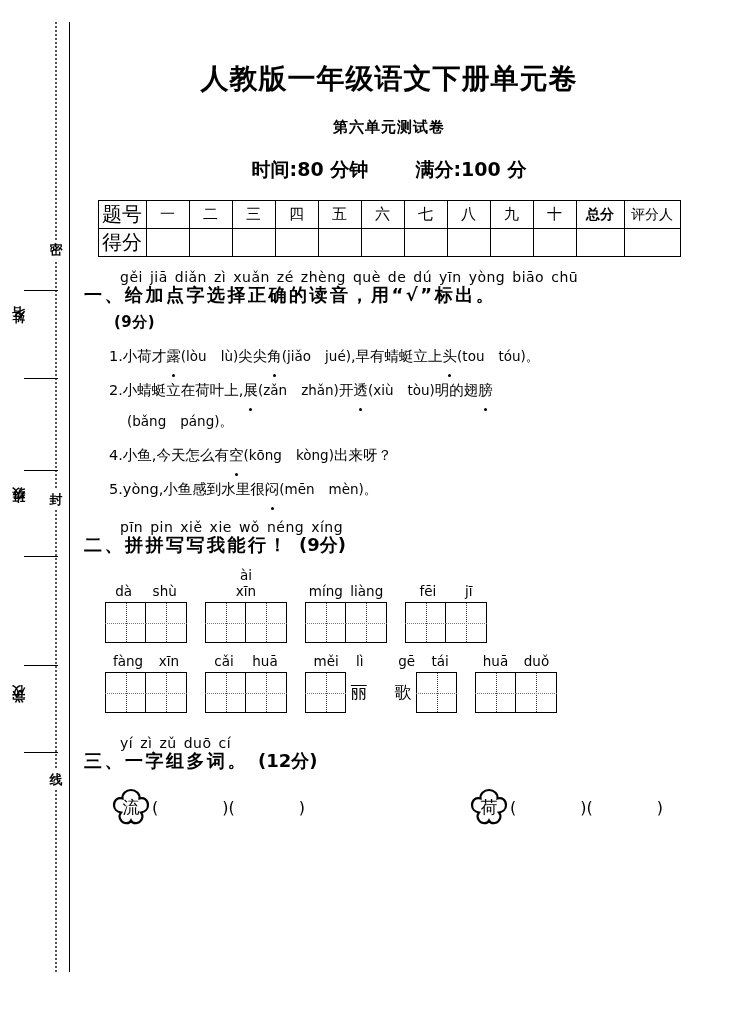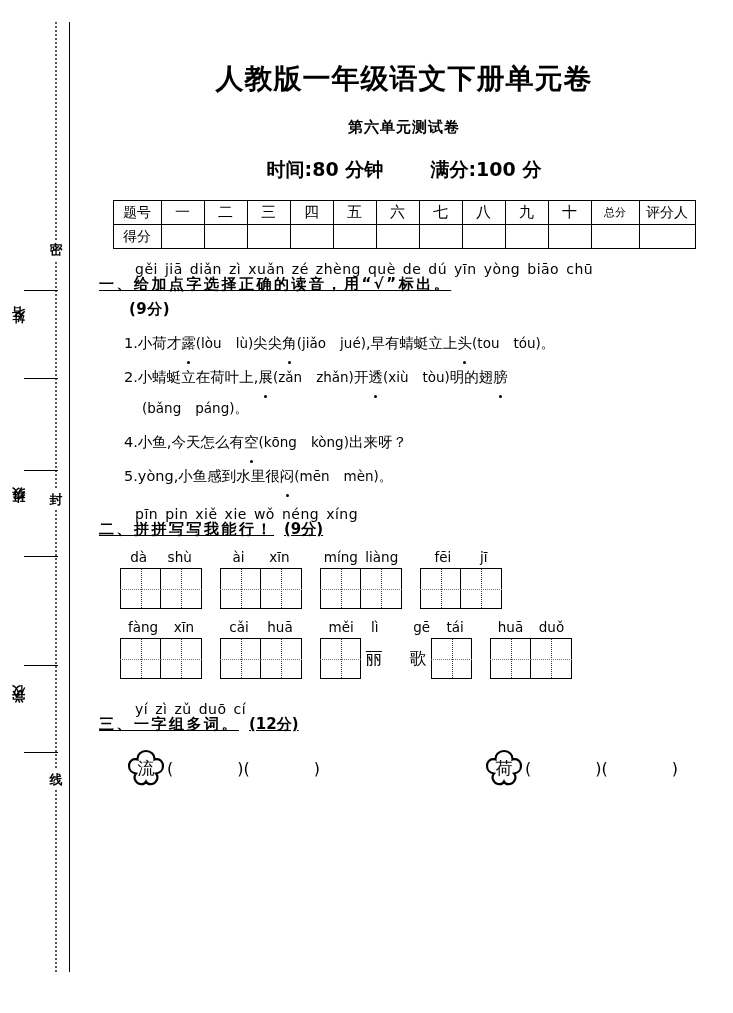--- a/index.html
+++ b/index.html
@@ -84,21 +84,21 @@
   #info-sep-1 { top: 290px; }
   #info-sep-2 { top: 378px; }
   #info-sep-3 { top: 470px; }
   #info-sep-4 { top: 556px; }
   #info-sep-5 { top: 665px; }
   #info-sep-6 { top: 752px; }
 
   
   #sheet {
     position: absolute;
-    left: 96px;
+    left: 81px;
     top: 0;
     width: 616px;
     height: 717px;
   }
 
   
   #main-title {
     text-align: center;
     font-family: "DejaVu Sans", sans-serif;
     font-weight: bold;
@@ -132,46 +132,45 @@
     table-layout: fixed;
   }
   #score-table td {
     border: 1.3px solid #000;
     height: 23px;
     text-align: center;
     vertical-align: middle;
     padding: 0;
     white-space: nowrap;
   }
-  #score-table td.head-col { width: 47px; font-size: 14px; font-family: Liberation Serif, serif; }
+  #score-table td.head-col { width: 47px; font-size: 20px; font-family: Liberation Serif, serif; }
   #score-table td.num-col  { width: 42px; }
-  #score-table td.sum-col  { width: 47px; font-size: 11px; }
+  #score-table td.sum-col  { width: 47px; font-size: 14px; font-weight: bold; }
   #score-table td.grader-col { width: 55px; font-size: 14px; }
 
   
   .section {
     margin-top: 12px;
     padding-left: 3px;
   }
   .sec-pinyin-line {
     font-family: "DejaVu Sans", sans-serif;
     font-size: 14px;
     letter-spacing: 0.5px;
     margin-left: 36px;
     margin-bottom: -2px;
     white-space: nowrap;
   }
   .sec-pinyin-line span { display: inline-block; margin-right: 7px; }
   .sec-title {
     font-family: "DejaVu Sans", sans-serif;
     font-weight: bold;
-    font-size: 15px;
+    font-size: 18px;
     letter-spacing: 2.5px;
     white-space: nowrap;
-    text-decoration: underline;
   }
   .sec-title .tight { letter-spacing: 0px; }
   .sec-points {
     font-family: "DejaVu Sans", sans-serif;
     font-weight: bold;
     font-size: 15px;
     margin-left: 30px;
     margin-top: 6px;
     letter-spacing: 0.5px;
   }
@@ -400,21 +399,21 @@
           <div class="grid-pinyin" style="width: 82px;">
             <span class="syl">dà</span>
             <span class="syl">shù</span>
           </div>
           <div class="grid-boxes">
             <div class="tianzi"></div>
             <div class="tianzi"></div>
           </div>
         </div>
         <div class="grid-group" style="margin-left: 18px;">
-          <div class="grid-pinyin" style="width: 82px;">
+          <div class="grid-pinyin" style="width: 82px; flex-direction: column;">
             <span class="syl">ài</span>
             <span class="syl">xīn</span>
           </div>
           <div class="grid-boxes">
             <div class="tianzi"></div>
             <div class="tianzi"></div>
           </div>
         </div>
         <div class="grid-group" style="margin-left: 18px;">
           <div class="grid-pinyin" style="width: 82px;">

